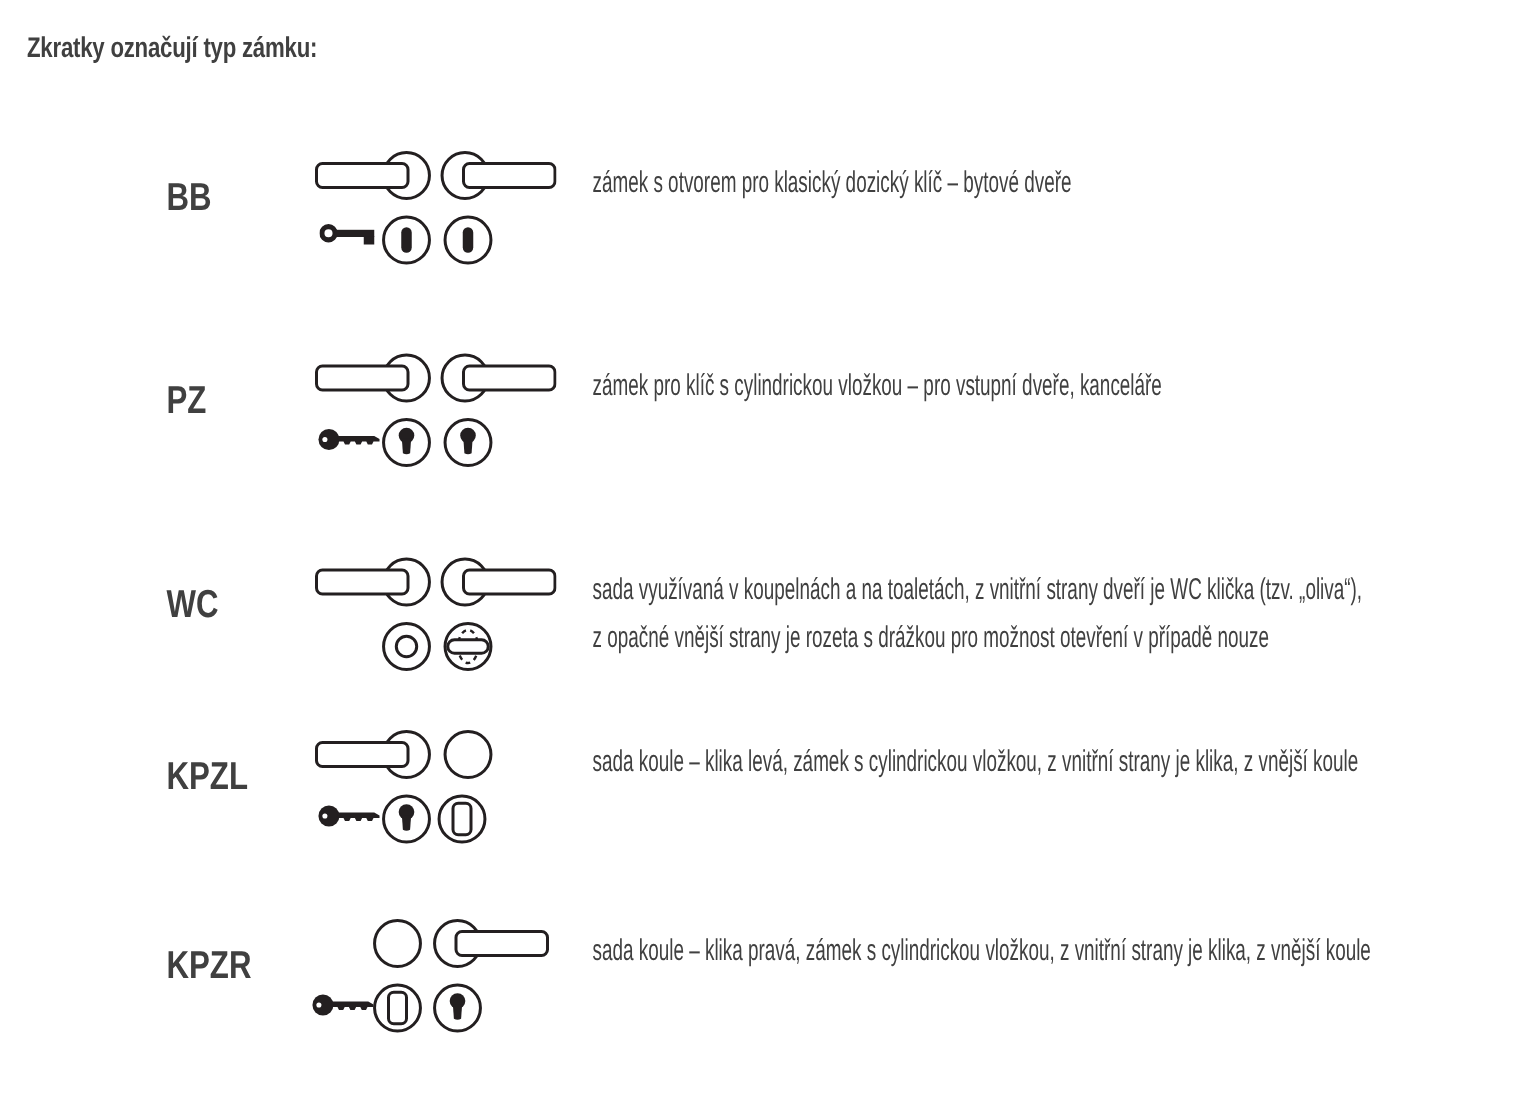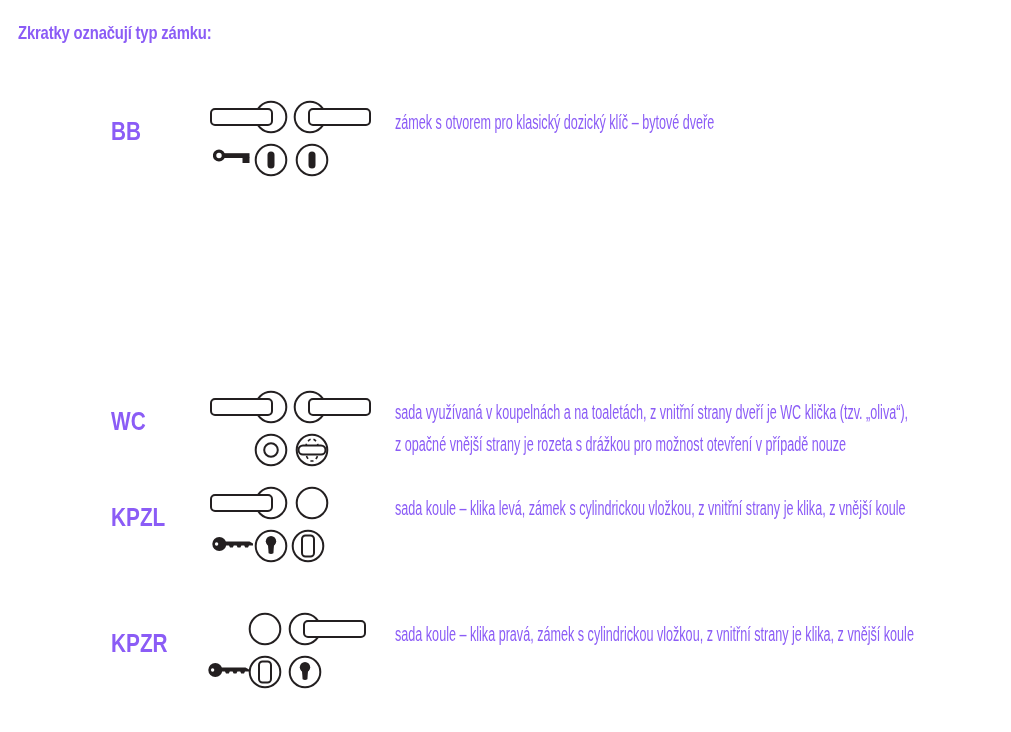--- a/index.html
+++ b/index.html
@@ -1,17 +1,17 @@
 <!DOCTYPE html>
 <html><head>
 <meta charset="utf-8">
 <style>
   html,body{margin:0;padding:0;background:#fff;}
   #page{position:relative;width:1011px;height:732px;background:#fff;overflow:hidden;
-        font-family:"Liberation Sans",sans-serif;color:#8b5cf6;}
+        font-family:"Liberation Sans",sans-serif;color:#404040;}
   .title{position:absolute;left:18px;top:22px;font-size:19px;font-weight:bold;
          white-space:nowrap;transform:scaleX(.78);transform-origin:left top;letter-spacing:-.2px;}
   .row{position:absolute;left:0;width:883px;height:80px;}
   .code{position:absolute;left:111px;top:17px;font-size:26px;font-weight:bold;line-height:28px;
         white-space:nowrap;transform:scaleX(.8);transform-origin:left top;}
   .icons{position:absolute;left:210px;top:0;width:170px;height:80px;}
   .icons svg{position:absolute;overflow:visible;}
   .desc{position:absolute;left:395px;top:6px;width:980px;font-size:20px;line-height:32px;
         white-space:pre-line;transform:scaleX(.63);transform-origin:left top;letter-spacing:0;}
   .s{stroke:#231f20;stroke-width:2;fill:none;}
@@ -89,22 +89,43 @@
       <svg style="left:44px;top:43px" width="34" height="34">
           <use href="#sym-ros-bb"></use>
         </svg>
       <svg style="left:85px;top:43px" width="34" height="34">
           <use href="#sym-ros-bb"></use>
         </svg>
     </div>
     <div class="desc">zámek s otvorem pro klasický dozický klíč – bytové dveře</div>
   </div>
 
+  <div class="row" style="top:235px">
+    <div class="code">PZ</div>
+    <div class="icons">
+      <svg style="left:0;top:0" width="78" height="34">
+          <use href="#sym-handle-left"></use>
+        </svg>
+      <svg style="left:83px;top:0" width="78" height="34">
+          <use href="#sym-handle-right"></use>
+        </svg>
+      <svg style="left:2px;top:48px" width="42" height="20">
+          <use href="#sym-key-pz"></use>
+        </svg>
+      <svg style="left:44px;top:43px" width="34" height="34">
+          <use href="#sym-ros-pz"></use>
+        </svg>
+      <svg style="left:85px;top:43px" width="34" height="34">
+          <use href="#sym-ros-pz"></use>
+        </svg>
+    </div>
+    <div class="desc">zámek pro klíč s cylindrickou vložkou – pro vstupní dveře, kanceláře</div>
+  </div>
 
-  <div class="row" style="top:390px">
+  <div class="row" style="top:371px">
     <div class="code">WC</div>
     <div class="icons">
       <svg style="left:0;top:0" width="78" height="34">
           <use href="#sym-handle-left"></use>
         </svg>
       <svg style="left:83px;top:0" width="78" height="34">
           <use href="#sym-handle-right"></use>
         </svg>
       <svg style="left:44px;top:43px" width="34" height="34">
           <use href="#sym-ros-donut"></use>

